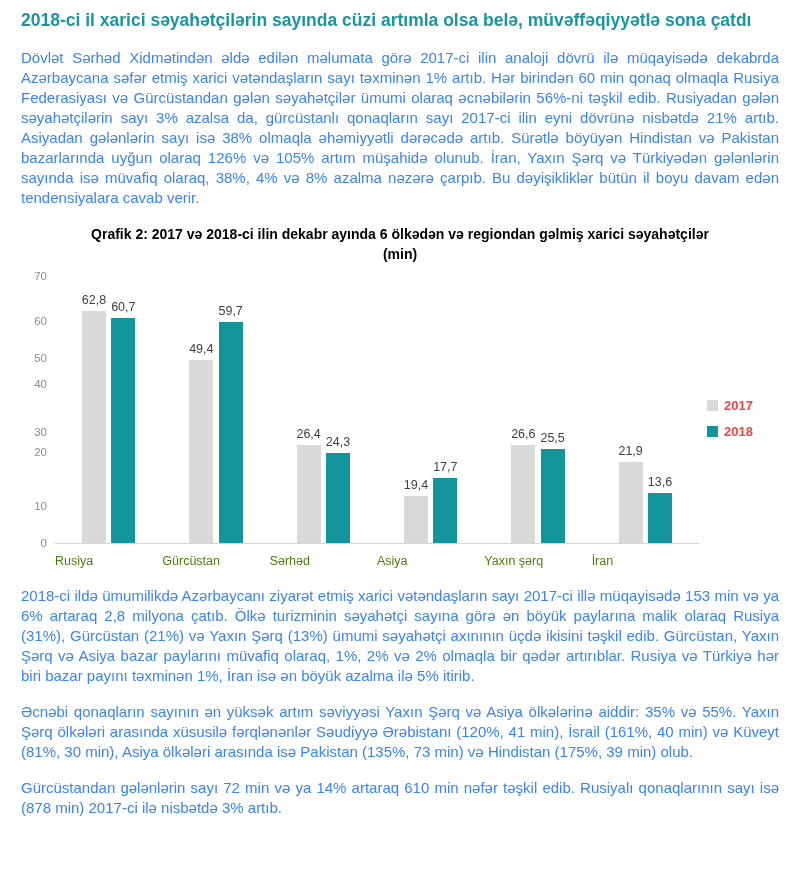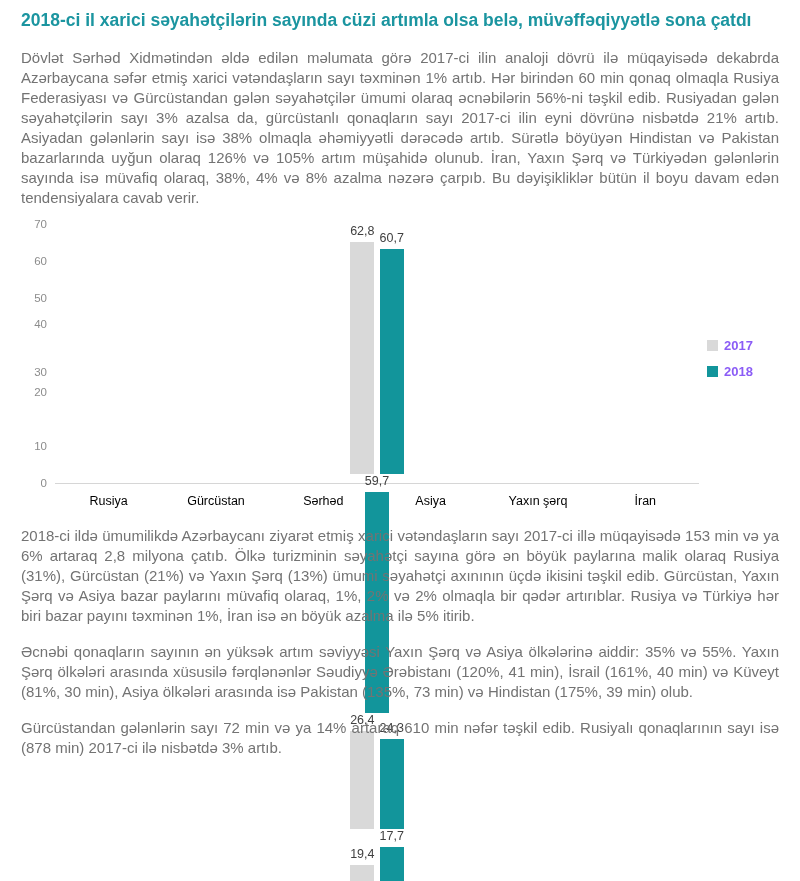--- a/index.html
+++ b/index.html
@@ -24,21 +24,21 @@
     font-size: 17.5px;
     font-weight: 700;
     line-height: 25px;
     margin: 0 0 15px 0;
   }
   p.body-par {
     font-size: 15px;
     line-height: 20px;
     text-align: justify;
     margin: 0 0 16px 0;
-    color: #737373;
+    color: #3b82f6;
   }
   .chart-wrap {
     margin: 2px 0 18px 0;
   }
   .chart-title {
     font-weight: 700;
     font-size: 14px;
     line-height: 20px;
     text-align: center;
     color: #000000;
@@ -60,21 +60,20 @@
     right: 8px;
     font-size: 11.5px;
     color: #8c8c8c;
     line-height: 14px;
   }
   .plot-col { flex: 1 1 auto; min-width: 0; }
   .plot {
     height: 259px;
     border-bottom: 1px solid #d6d6d6;
     display: flex;
-    flex-direction: column;
   }
   .group {
     flex: 1;
     display: flex;
     align-items: flex-end;
     justify-content: center;
     gap: 5px;
   }
   .bar-col {
     display: flex;
@@ -85,23 +84,23 @@
   .bar-value {
     font-size: 12.5px;
     color: #404040;
     margin-bottom: 4px;
     white-space: nowrap;
   }
   .bar { width: 24px; }
   .cats { display: flex; }
   .cat {
     flex: 1;
-    text-align: center;
+    text-align: left;
     font-size: 12.5px;
-    color: #000000;
+    color: #4d7c0f;
     padding-top: 10px;
   }
   .legend {
     flex: none;
     width: 72px;
     padding-top: 114px;
     padding-left: 8px;
   }
   .legend-item {
     display: flex;
@@ -110,57 +109,62 @@
     margin-bottom: 11px;
   }
   .legend-swatch {
     width: 11px;
     height: 11px;
     flex: none;
   }
   .legend-label {
     font-size: 13px;
     font-weight: 700;
-    color: #8b5cf6;
+    color: #ef4444;
   }
 </style>
 </head>
 <body>
 
 <div class="page">
 
   <h1 class="doc-title">2018-ci il xarici səyahətçilərin sayında cüzi artımla olsa belə, müvəffəqiyyətlə sona çatdı</h1>
 
   <p class="body-par">Dövlət Sərhəd Xidmətindən əldə edilən məlumata görə 2017-ci ilin analoji dövrü ilə müqayisədə dekabrda Azərbaycana səfər etmiş xarici vətəndaşların sayı təxminən 1% artıb. Hər birindən 60 min qonaq olmaqla Rusiya Federasiyası və Gürcüstandan gələn səyahətçilər ümumi olaraq əcnəbilərin 56%-ni təşkil edib. Rusiyadan gələn səyahətçilərin sayı 3% azalsa da, gürcüstanlı qonaqların sayı 2017-ci ilin eyni dövrünə nisbətdə 21% artıb. Asiyadan gələnlərin sayı isə 38% olmaqla əhəmiyyətli dərəcədə artıb. Sürətlə böyüyən Hindistan və Pakistan bazarlarında uyğun olaraq 126% və 105% artım müşahidə olunub. İran, Yaxın Şərq və Türkiyədən gələnlərin sayında isə müvafiq olaraq, 38%, 4% və 8% azalma nəzərə çarpıb. Bu dəyişikliklər bütün il boyu davam edən tendensiyalara cavab verir.</p>
 
   <div class="chart-wrap">
+    <div class="chart-title">Qrafik 2: 2017 və 2018-ci ilin dekabr ayında 6 ölkədən və regiondan gəlmiş xarici səyahətçilər (min)</div>
     <div class="chart-area">
       <div class="y-axis">
           <span class="y-tick" style="bottom: -7px;">0</span>
           <span class="y-tick" style="bottom: 30px;">10</span>
           <span class="y-tick" style="bottom: 84px;">20</span>
           <span class="y-tick" style="bottom: 104px;">30</span>
           <span class="y-tick" style="bottom: 152px;">40</span>
           <span class="y-tick" style="bottom: 178px;">50</span>
           <span class="y-tick" style="bottom: 215px; margin-top: 39px;">60</span>
-          <span class="y-tick" style="bottom: 252px; margin-top: 11px;">70</span>
+          <span class="y-tick" style="bottom: 260px; margin-top: 11px;">70</span>
         </div>
       <div class="plot-col">
         <div class="plot">
             <div class="group">
               <div class="bar-col">
                 <div class="bar-value">62,8</div>
                 <div class="bar" style="height: 232px; background: rgb(217, 217, 217);"></div>
               </div>
               <div class="bar-col">
                 <div class="bar-value">60,7</div>
                 <div class="bar" style="height: 225px; background: rgb(18, 149, 155);"></div>
               </div>
             </div>
             <div class="group">
+              <div class="bar-col">
+                <div class="bar-value">49,4</div>
+                <div class="bar" style="height: 183px; background: rgb(217, 217, 217);"></div>
+              </div>
               <div class="bar-col">
                 <div class="bar-value">59,7</div>
                 <div class="bar" style="height: 221px; background: rgb(18, 149, 155);"></div>
               </div>
             </div>
             <div class="group">
               <div class="bar-col">
                 <div class="bar-value">26,4</div>
                 <div class="bar" style="height: 98px; background: rgb(217, 217, 217);"></div>
               </div>

